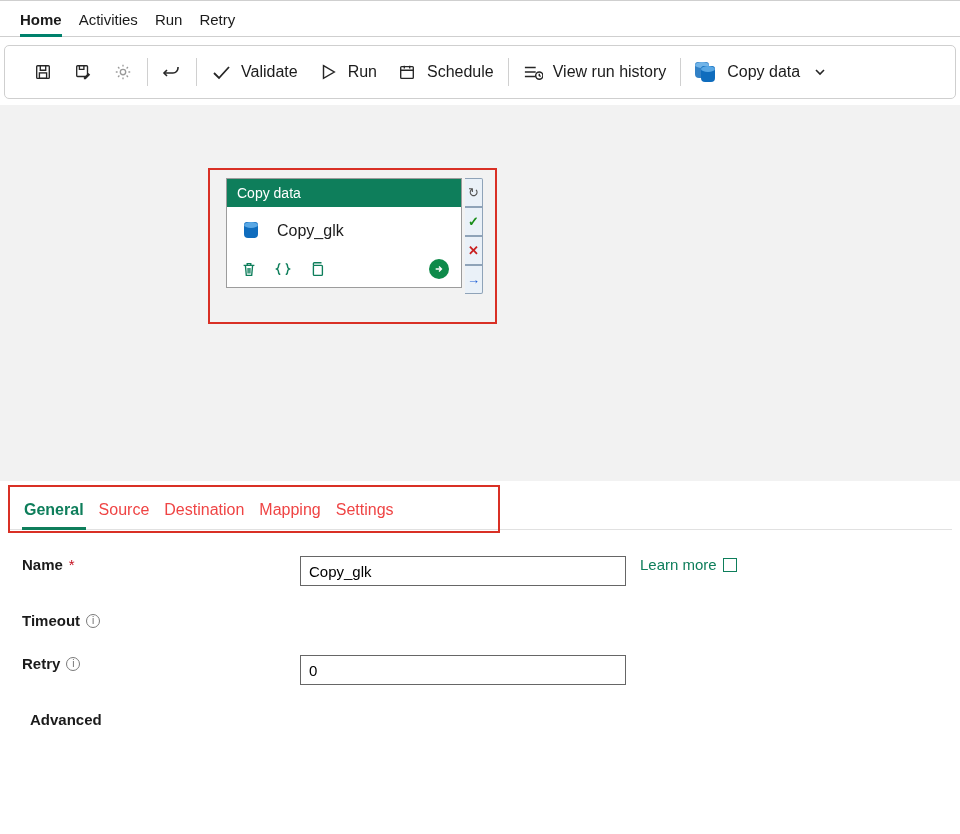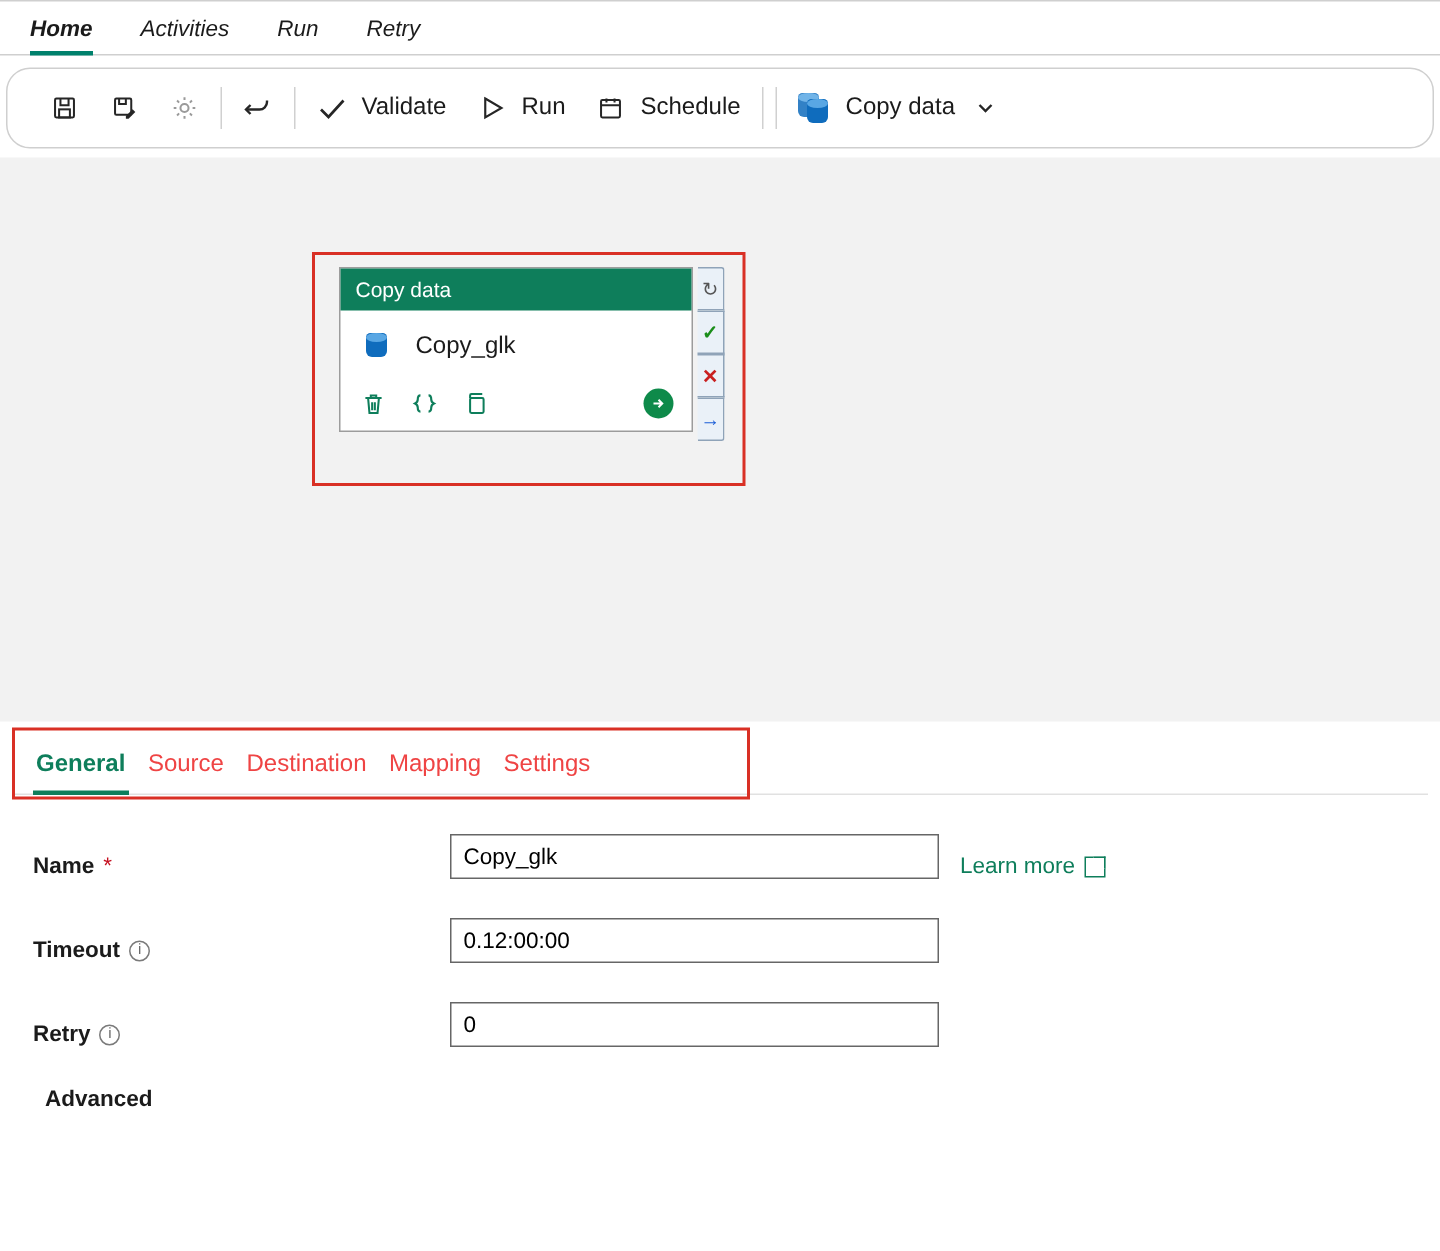--- a/index.html
+++ b/index.html
@@ -1,26 +1,26 @@
 <!DOCTYPE html>
 <html><head>
 <meta charset="utf-8">
 <style>
   * { box-sizing: border-box; margin: 0; padding: 0; }
   body { font-family: "Segoe UI", Arial, sans-serif; font-size: 14px; color: #1b1b1b; background: #fff; width: 960px; height: 834px; overflow: hidden; }
 
   
   .main-tabs { border-top: 1px solid #cfcfcf; border-bottom: 1px solid #cfcfcf; padding: 0 20px; }
-  .main-tabs-inner { display: flex; gap: 32px; font-style: italic; }
+  .main-tabs-inner { display: flex; gap: 17px; }
   .main-tab { padding: 10px 0 8px; font-size: 15px; cursor: pointer; position: relative; }
   .main-tab.active { font-weight: 700; }
   .main-tab.active::after { content: ""; position: absolute; left: 0; right: 0; bottom: -1px; height: 3px; background: #00816c; }
 
   
-  .toolbar { display: flex; align-items: center; gap: 0; padding: 10px 18px; border: 1px solid #cfcfcf; border-radius: 16px; margin: 8px 4px 0 4px; background: #fff; }
+  .toolbar { display: flex; align-items: center; gap: 0; padding: 10px 18px; border: 1px solid #cfcfcf; border-radius: 5px; margin: 8px 4px 0 4px; background: #fff; }
   .tb-btn { display: inline-flex; align-items: center; gap: 10px; padding: 6px 10px; cursor: pointer; border-radius: 4px; }
   .tb-ico { width: 20px; height: 20px; display: inline-flex; align-items: center; justify-content: center; }
   .tb-sep { width: 1px; height: 28px; background: #d0d0d0; margin: 0 4px; }
   .tb-label { font-size: 16px; }
   .tb-btn.copy .tb-label { font-weight: 400; }
   .copy-ico-stack { position: relative; width: 22px; height: 20px; }
   .db-shape { position: absolute; width: 14px; height: 16px; border-radius: 3px 3px 4px 4px; background: #0f6cbd; }
   .db-shape::before { content: ""; position: absolute; left: 0; right: 0; top: 0; height: 6px; border-radius: 50%; background: #59a7e4; }
   .db-front { left: 6px; top: 4px; }
   .db-back  { left: 0;  top: 0; opacity: 0.85; }
@@ -51,21 +51,21 @@
   .prop-area { padding: 10px 8px 0 8px; }
   .prop-tabs-wrap { position: relative; border-bottom: 1px solid #e1e1e1; }
   .prop-tabs-highlight { position: absolute; left: 0; top: -6px; width: 492px; height: 48px; border: 2px solid #d93025; }
   .prop-tabs { display: flex; gap: 11px; padding-left: 14px; }
   .prop-tab { padding: 10px 2px 10px; font-size: 16px; cursor: pointer; position: relative; color: #ef4444; }
   .prop-tab.active { color: #0e7e5b; font-weight: 600; }
   .prop-tab.active::after { content: ""; position: absolute; left: 0; right: 0; bottom: -1px; height: 3px; background: #0e7e5b; }
 
   
   .form { padding: 26px 14px 0; }
-  .row { display: flex; align-items: flex-end; margin-bottom: 26px; }
+  .row { display: flex; align-items: flex-start; margin-bottom: 26px; }
   .lbl { width: 278px; font-size: 15px; font-weight: 600; display: flex; align-items: center; gap: 6px; }
   .req { color: #c50f1f; font-weight: 400; }
   .info-ico { width: 14px; height: 14px; border: 1px solid #7a7a7a; border-radius: 50%; font-size: 10px; line-height: 12px; text-align: center; color: #6a6a6a; font-weight: 400; }
   .ctrl input[type=text] { width: 326px; height: 30px; padding: 4px 8px; border: 1px solid #666; font-size: 15px; font-family: inherit; }
   .ctrl textarea { width: 326px; height: 70px; padding: 6px 8px; border: 1px solid #666; font-family: inherit; font-size: 14px; resize: both; }
   .learn-more { margin-left: 14px; color: #0e7e5b; font-size: 15px; display: inline-flex; align-items: center; gap: 6px; cursor: pointer; }
   .ext-ico { width: 14px; height: 14px; border: 1.5px solid #0e7e5b; position: relative; }
   .ext-ico::after { content: ""; position: absolute; right: -1px; top: -1px; width: 7px; height: 7px; border-top: 1.5px solid #0e7e5b; border-right: 1.5px solid #0e7e5b; background: #fff; }
   .adv { display: flex; align-items: center; gap: 8px; font-size: 15px; font-weight: 600; cursor: pointer; padding-left: 8px; }
 </style>
@@ -142,20 +142,30 @@
       <svg viewBox="0 0 20 20" width="18" height="18" fill="none" stroke="#262626" stroke-width="1.5">
           <rect x="3" y="4" width="14" height="13" rx="1"></rect>
           <path d="M3 8h14M7 3v3M13 3v3"></path>
         </svg>
     </span>
     <span class="tb-label">Schedule</span>
   </span>
 
   <span class="tb-sep"></span>
 
+  <span class="tb-btn">
+    <span class="tb-ico">
+      <svg viewBox="0 0 22 20" width="22" height="18" fill="none" stroke="#262626" stroke-width="1.6">
+          <path d="M2 5h12M2 10h12M2 15h12"></path>
+          <circle cx="18" cy="14" r="4"></circle>
+          <path d="M18 12v2l1.5 1"></path>
+        </svg>
+    </span>
+    <span class="tb-label">View run history</span>
+  </span>
 
   <span class="tb-sep"></span>
 
   <span class="tb-btn copy">
     <span class="copy-ico-stack">
       <span class="db-shape db-back"></span>
       <span class="db-shape db-front"></span>
     </span>
     <span class="tb-label">Copy data</span>
     <span class="tb-ico">
@@ -238,23 +248,20 @@
         <span class="ext-ico"></span>
       </a>
     </div>
 
 
     <div class="row">
       <div class="lbl">
         <span>Timeout</span>
         <span class="info-ico">i</span>
       </div>
-      <div class="ctrl">
-        <input type="text" value="0.12:00:00" style="">
-      </div>
     </div>
 
     <div class="row" style="">
       <div class="lbl">
         <span>Retry</span>
         <span class="info-ico">i</span>
       </div>
       <div class="ctrl">
         <input type="text" value="0" style="">
       </div>

